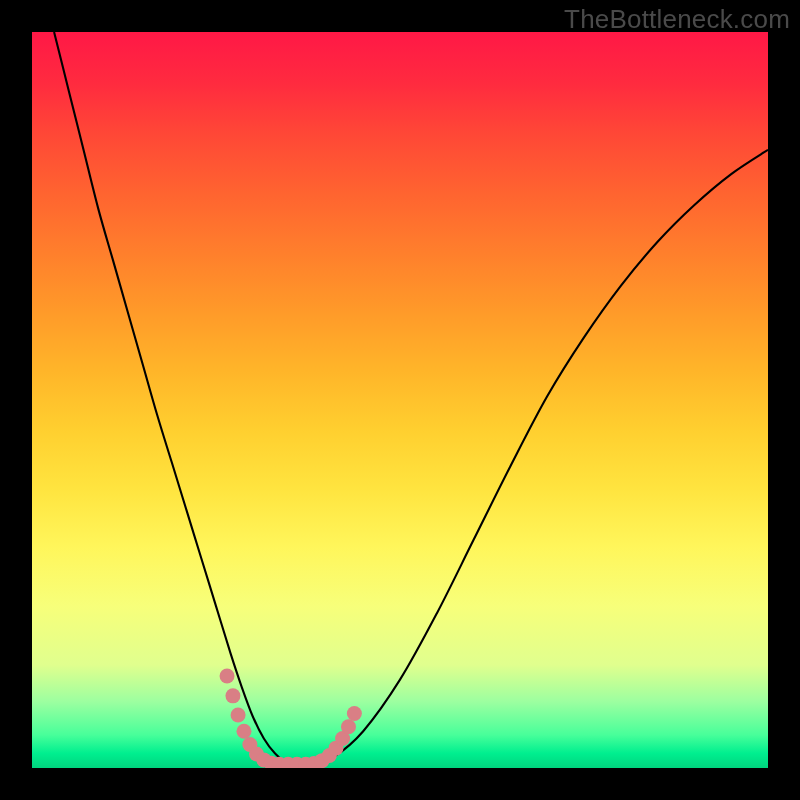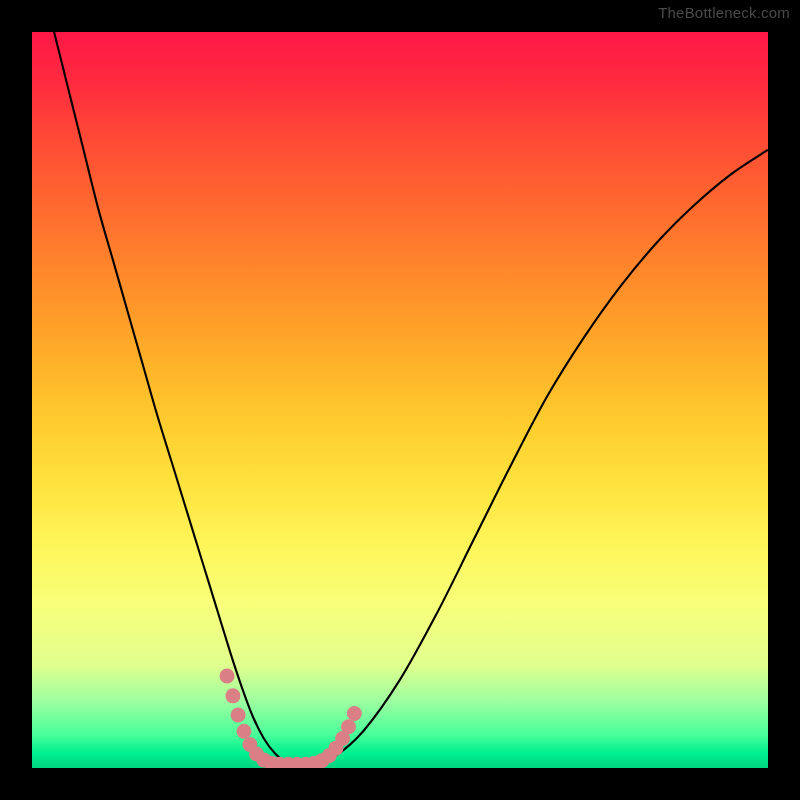--- a/index.html
+++ b/index.html
@@ -1,17 +1,17 @@
 <!DOCTYPE html>
 <html><head>
 <meta charset="utf-8">
 <style>
   html,body{margin:0;padding:0;}
   body{width:800px;height:800px;background:#000;position:relative;font-family:Arial,Helvetica,sans-serif;}
-  .watermark{position:absolute;top:4px;right:10px;color:#4a4a4a;font-size:15px;letter-spacing:0.2px;}
+  .watermark{position:absolute;top:4px;right:10px;color:#4a4a4a;font-size:26px;letter-spacing:0.2px;}
   .plot{position:absolute;left:32px;top:32px;width:736px;height:736px;}
   .grad{position:absolute;inset:0;background:linear-gradient(to bottom,
     #ff1846 0%,
     #ff2b3f 7%,
     #ff4836 14%,
     #ff6430 22%,
     #ff7f2c 30%,
     #ff9a29 38%,
     #ffb529 46%,
     #ffcf2f 54%,

